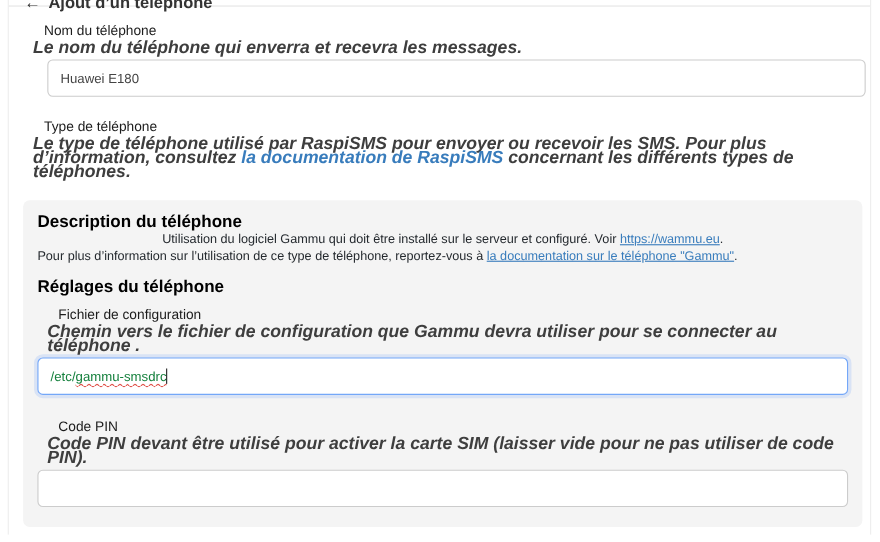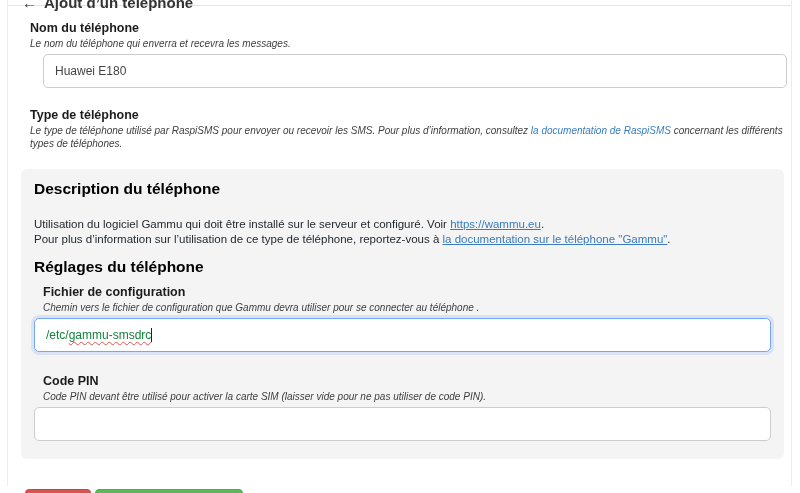--- a/index.html
+++ b/index.html
@@ -6,40 +6,40 @@
   html,body { width:800px; height:493px; background:#fff; overflow:hidden;
               font-family:"Liberation Sans", sans-serif; }
   .card { position:relative; margin:0 7px 0 7px; width:785px; height:493px;
           border-left:1px solid #ededed; border-right:1px solid #ededed; background:#fff; }
   .header { height:13px; border-bottom:1px solid #e4e4e4; overflow:visible; }
   .page-title { margin:-7px 0 0 14px; font-size:15px; font-weight:600; color:#333;
                 line-height:20px; white-space:nowrap; }
   .page-title .back { font-weight:600; margin-right:7px; color:#333; cursor:pointer; }
   .content { padding:15px 2px 0 13px; }
 
-  .field-label { margin:0 0 0 9px; font-size:12.5px; line-height:14px; font-weight:bold; color:#1c1c1c; }
-  .field-help  { margin:2px 0 4px 9px; font-size:10px; line-height:13px; font-style:italic; color:#3e3e3e; }
+  .field-label { margin:0 0 0 19px; font-size:12.5px; line-height:14px; font-weight:normal; color:#1c1c1c; }
+  .field-help  { margin:2px 0 4px 9px; font-size:16px; line-height:13px; font-style:italic; color:#3e3e3e;font-weight:bold; }
   .field-help a { text-decoration:none; }
   .group2 { margin-top:20px; }
 
   .text-input { display:flex; align-items:center; margin-left:22px; width:calc(100% - 24px);
                 height:26px; border:1px solid #ccc; border-radius:5px; background:#fff;
                 padding:16px 11px; font-size:12px; color:#444; }
   input.text-input { display:block; }
 
   .select-box { position:relative; display:flex; align-items:center; margin-left:22px;
                 width:calc(100% - 24px); height:26px; border:1px solid #ccc; border-radius:5px;
                 background:#fff; padding:0 11px; font-size:12px; color:#444; cursor:default; }
   .select-box .chev { position:absolute; right:9px; top:5px; color:#555; font-size:12px; line-height:12px; }
 
   .panel { margin:19px 5px 0 0; background:#f4f4f4; border-radius:6px; padding:12px 13px 18px 13px; }
   .panel-title { font-size:15.5px; line-height:16px; font-weight:600; color:#000000; }
   .panel-title.settings { margin-top:13px; }
   .desc-line { font-size:11.5px; line-height:14.5px; color:#24292e; }
-  .desc-line.first { margin-top:20px; }
+  .desc-line.first { margin-top:1px;text-align:center; }
   .panel .field-label { margin-top:10px; }
   .panel .field-label.pin { margin-top:22px; }
   .panel .text-input { margin-left:0; width:100%; margin-top:3px; }
   a { color:#387cbc; }
   .input-focused { border-color:#74a7f8; box-shadow:0 0 0 3px rgba(97,150,250,0.18); color:#15803d; }
   .misspell { text-decoration:underline wavy #e0544c; text-decoration-thickness:1px; text-underline-offset:2px; }
   .caret { display:inline-block; width:1px; height:14px; background:#222; }
 
   .actions { margin:30px 0 0 4px; display:flex; align-items:center; }
   .btn { height:22px; padding:0 12px; border-radius:4px; border:1px solid transparent;

